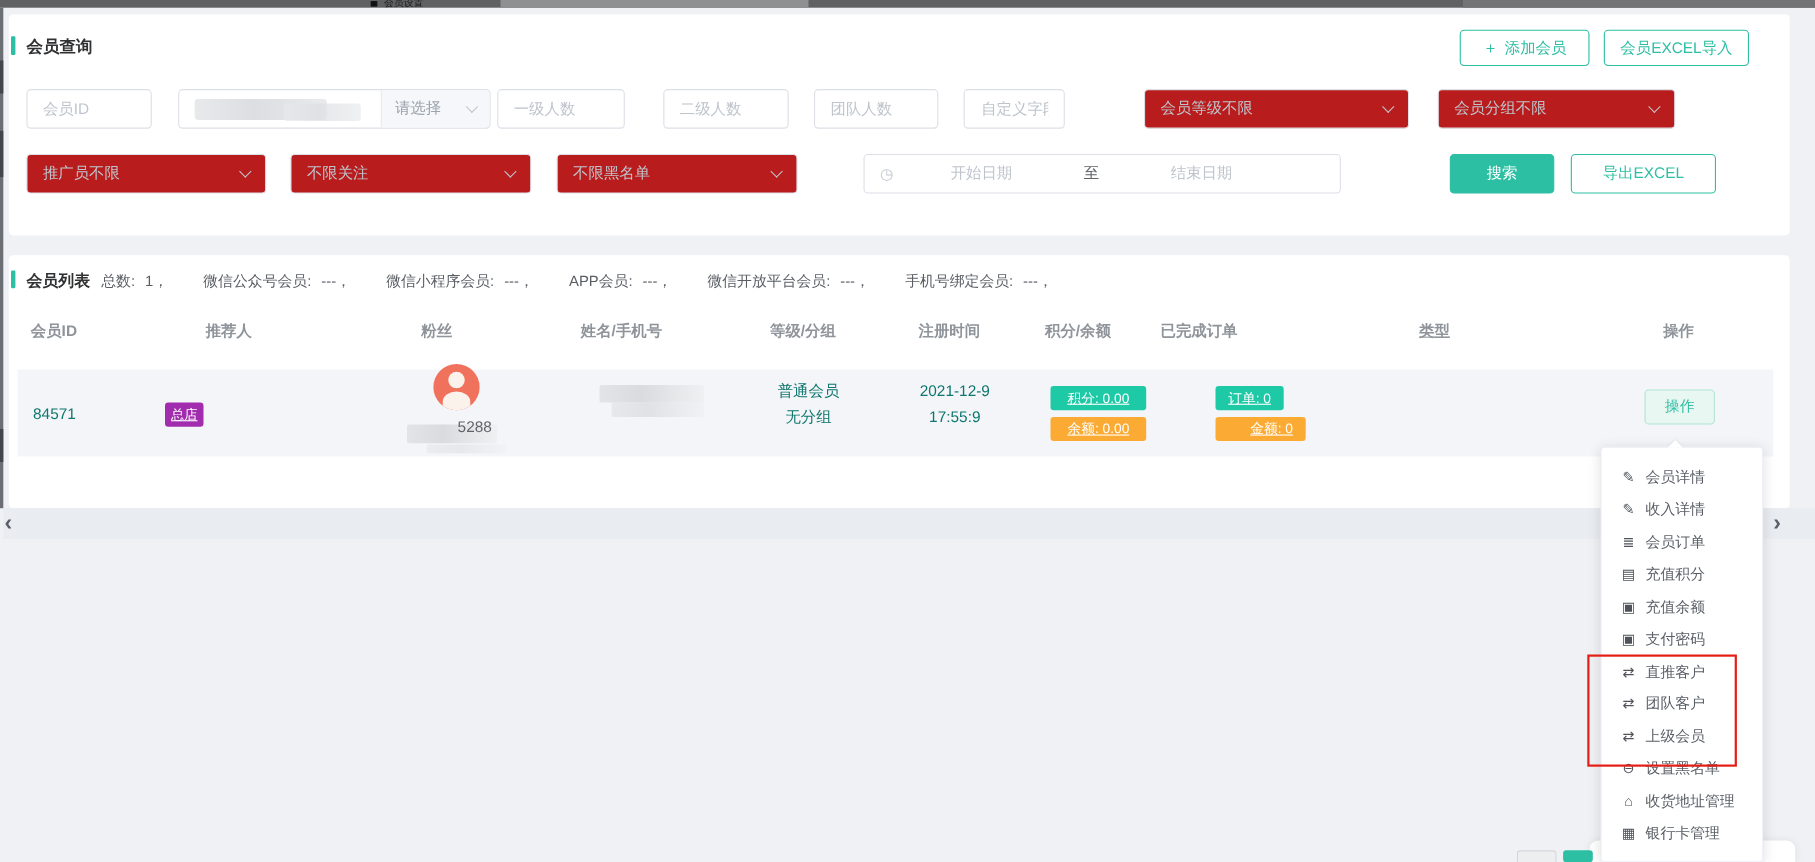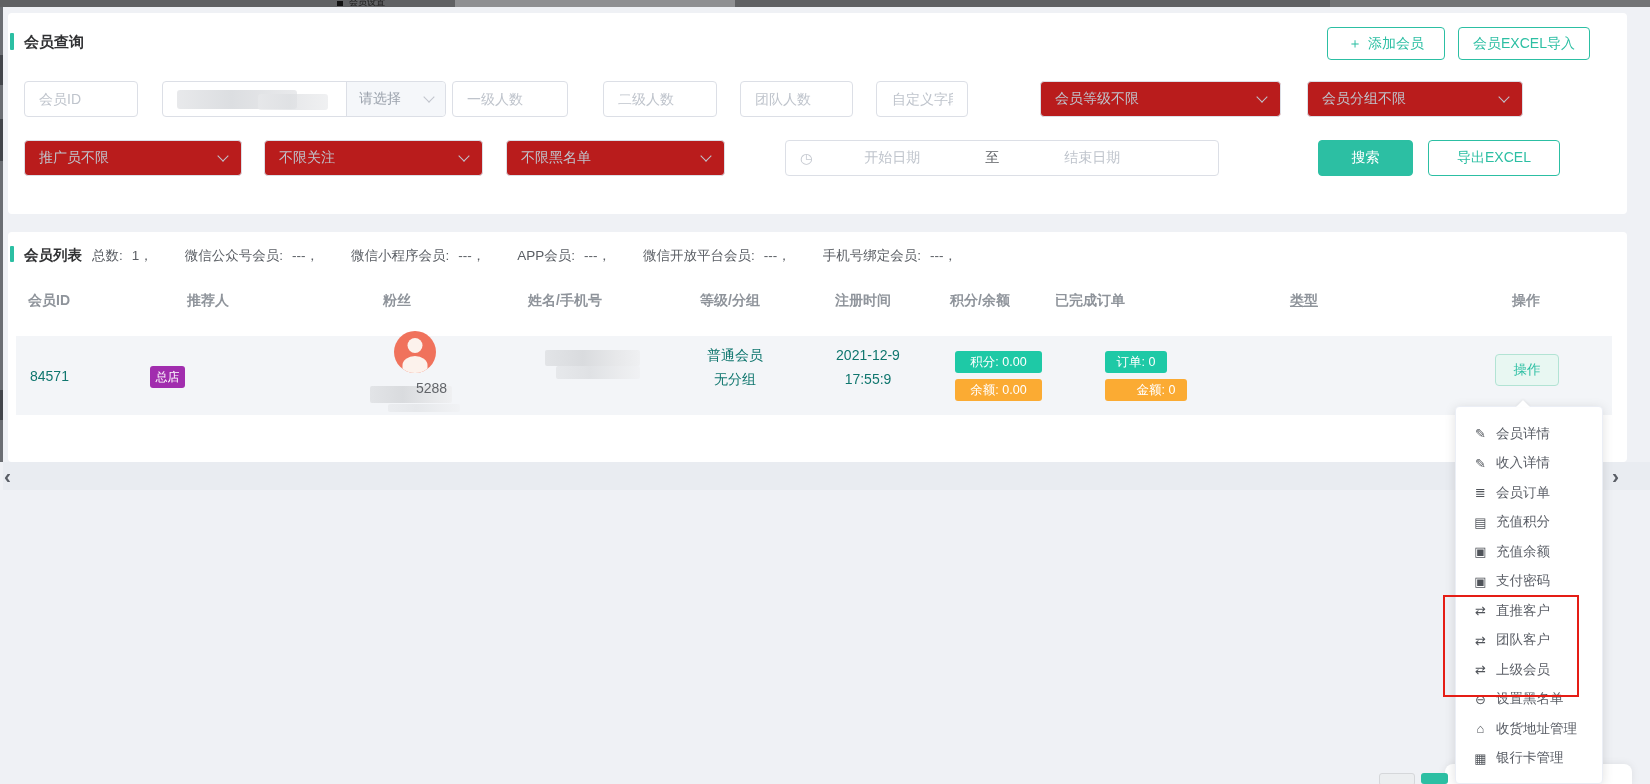--- a/index.html
+++ b/index.html
@@ -46,21 +46,21 @@
   .datebox .to{color:#5f6266;width:40px;text-align:center;}
 
   .statsrow{position:absolute;display:flex;gap:32px;font-size:13.5px;color:#5a5e64;white-space:nowrap;}
   .stat .sl{margin-right:9px;}
 
   .th{position:absolute;top:292px;font-size:14px;font-weight:600;color:#8f949b;}
   .rowbg{position:absolute;background:#f3f5f8;}
   .cell{position:absolute;font-size:14px;color:#0f766e;}
   .center{text-align:center;}
 
-  .pbadge{position:absolute;border-radius:3px;color:#fff;font-size:12px;display:flex;align-items:center;justify-content:center;}
+  .pbadge{position:absolute;border-radius:3px;color:#fff;font-size:12px;display:flex;align-items:center;justify-content:center;text-decoration:underline;}
 
   .avatar{position:absolute;width:42px;height:42px;border-radius:50%;background:#f0725c;overflow:hidden;}
   .avatar .head{position:absolute;left:50%;top:7px;transform:translateX(-50%);width:15px;height:15px;border-radius:50%;background:#fcf2ec;}
   .avatar .bodyshape{position:absolute;left:50%;top:25px;transform:translateX(-50%);width:25px;height:18px;border-radius:50% 50% 0 0;background:#fcf2ec;}
   .redact{position:absolute;border-radius:2px;background:linear-gradient(90deg,#e2e4e7,#d9dbde 40%,#e7e8ea 75%,#eff0f2);}
   .fansnum{position:absolute;font-size:14px;color:#53565b;opacity:.9;overflow:hidden;}
 
   .opbtn{position:absolute;box-sizing:border-box;background:#e8f7f2;border:1px solid #b2e3d4;border-radius:4px;
          color:#2cbfa3;font-size:13.5px;display:flex;align-items:center;justify-content:center;cursor:pointer;}
 

